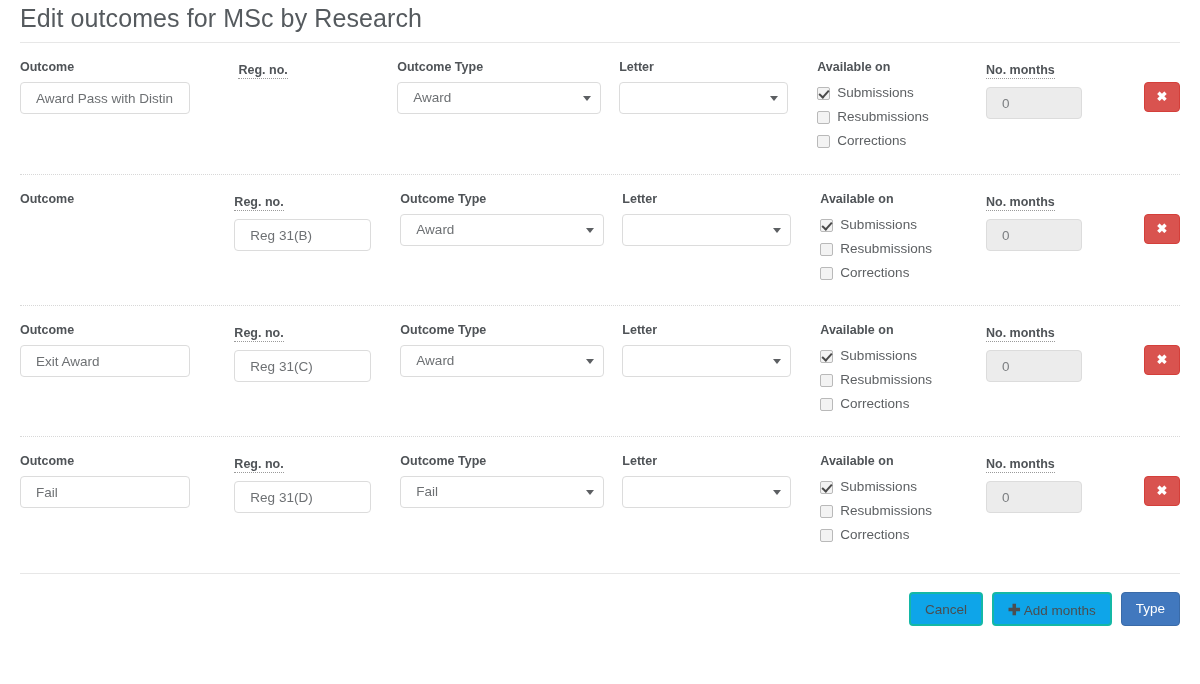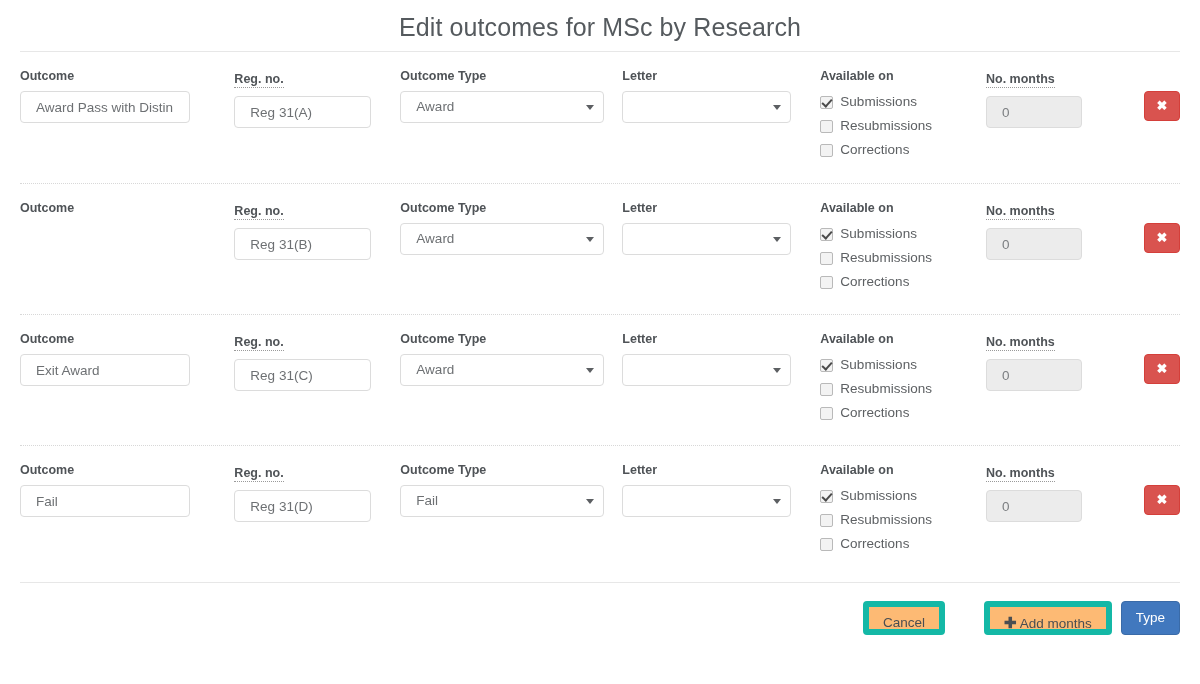--- a/index.html
+++ b/index.html
@@ -20,24 +20,23 @@
     position: relative;
     padding: 0 20px;
   }
 
   
   .page-title {
     font-size: 25px;
     font-weight: 400;
     color: #555a5e;
     letter-spacing: 0.1px;
-    margin: 9px;
+    margin: 0;
     padding: 3px 0 0 0;
     line-height: 30px;
-    text-align: center;
   }
   .title-rule {
     border: 0;
     border-top: 1px solid #e7e7e7;
     margin: 9px 0 0 0;
     height: 0;
   }
 
   
   .rows { margin-top: 0; }
@@ -194,24 +193,23 @@
     font-family: "Liberation Sans", sans-serif;
     font-size: 13.5px;
     height: 34px;
     padding: 0 14px;
     border-radius: 4px;
     cursor: pointer;
     line-height: 32px;
     white-space: nowrap;
   }
   .btn-default {
-    background: #fdba74;
-    border: 6px solid #14b8a6;
+    background: #0ea5e9;
+    border: 2px solid #14b8a6;
     color: #4b4e51;
-    margin-left: 30px;
   }
   .btn-primary {
     background: #4178be;
     border: 1px solid #3a6ba8;
     color: #ffffff;
   }
   .plus {
     font-weight: bold;
     margin-right: 3px;
     font-size: 15px;
@@ -224,21 +222,21 @@
 
   <h1 class="page-title">Edit outcomes for MSc by Research</h1>
   <hr class="title-rule">
 
   <div class="rows">
       <div class="row">
         <div class="col c-outcome">
           <span class="col-label">Outcome</span>
           <input type="text" class="field" value="Award Pass with Distin" style="">
         </div>
-        <div class="col c-reg"><span class="col-label hinted">Reg. no.</span><input type="text" class="field" value="Reg 31(A)" style=""></div>
+        <div class="col c-reg"><span class="col-label hinted">Reg. no.</span></div>
         <div class="col c-type">
           <span class="col-label">Outcome Type</span>
           <div class="sel">
             <div class="field">Award</div>
             <span class="caret"></span>
           </div>
         </div>
         <div class="col c-letter">
           <span class="col-label">Letter</span>
           <div class="sel">

